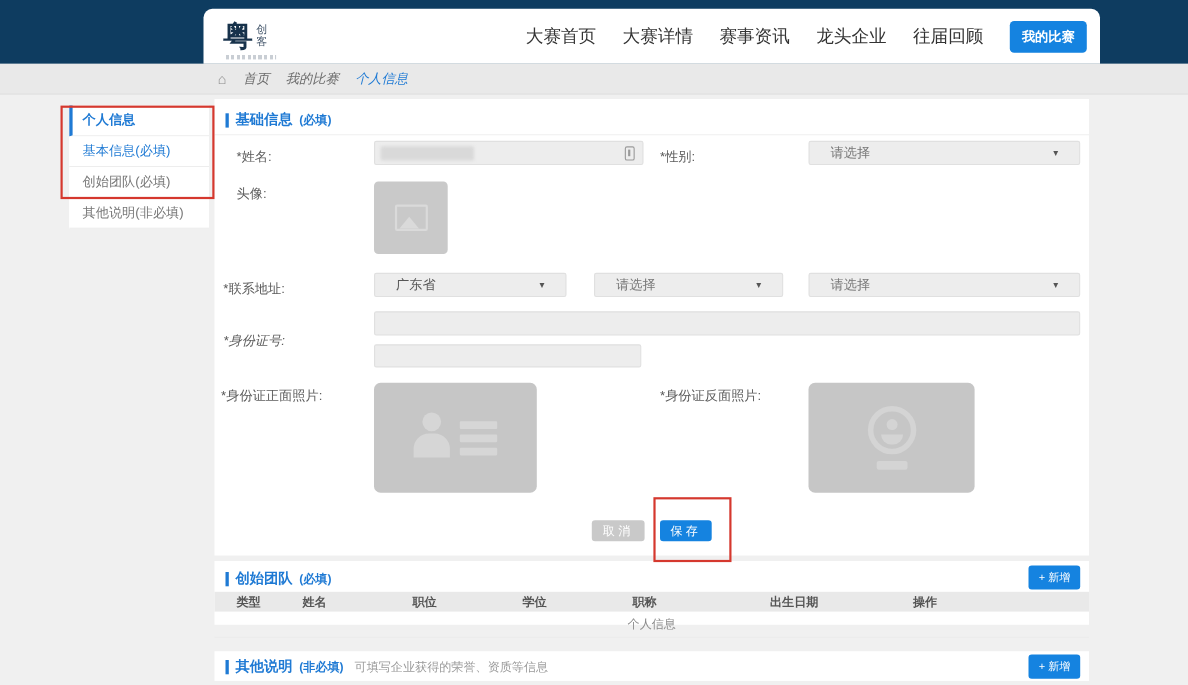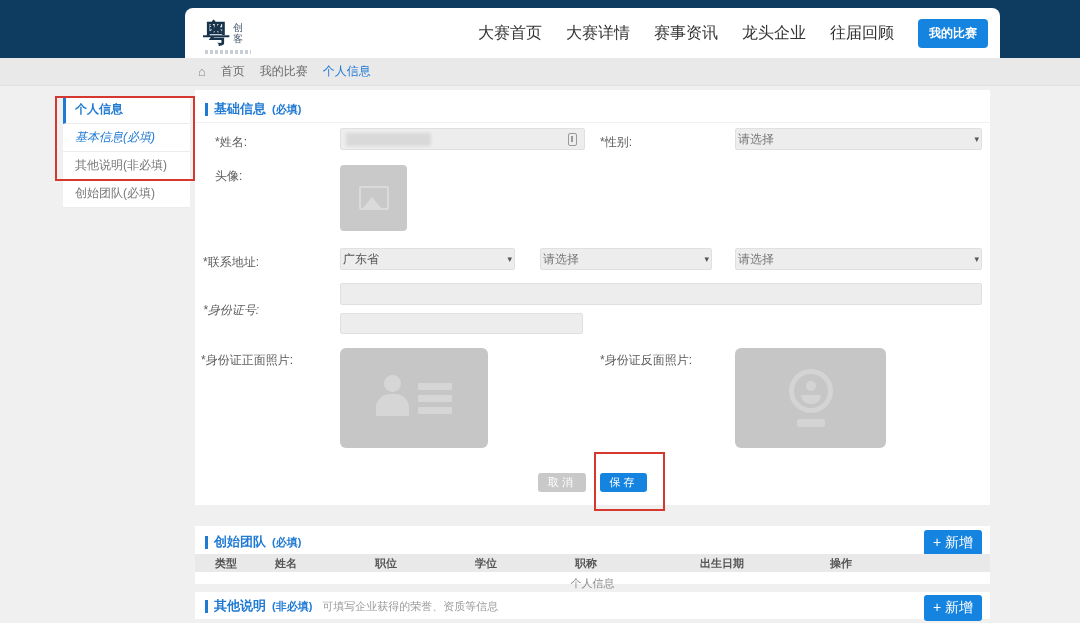--- a/index.html
+++ b/index.html
@@ -16,44 +16,44 @@
   .logo-tagline { position:absolute; left:20px; top:42px; width:46px; height:4px; background:repeating-linear-gradient(90deg,#c9ced4 0 3px,#fff 3px 5px); }
   .nav { position:absolute; right:12px; top:0; height:50px; display:flex; align-items:center; gap:24px; }
   .nav a { font-size:16px; color:#333; text-decoration:none; white-space:nowrap; cursor:pointer; }
   .btn-primary { background:#1583e0; color:#fff; border:none; border-radius:4px; font-size:12px; font-weight:bold; padding:6px 11px; cursor:pointer; white-space:nowrap; }
 
   
   .breadcrumb { position:absolute; left:0; top:58px; width:1080px; height:28px; background:#e9e9e9; border-bottom:1px solid #e0e0e0; display:flex; align-items:center; }
   .breadcrumb .inner { margin-left:198px; display:flex; align-items:center; gap:15px; font-size:12px; color:#6b6b6b; }
   .crumb-home { color:#8a8a8a; font-size:13px; }
   .crumb.active { color:#1f7ad4; }
-  .crumb { cursor:pointer; }
+  .crumb { cursor:pointer;font-style:italic; }
 
   
   .sidebar { position:absolute; left:63px; top:96px; width:127px; background:#fff; }
   .side-item { height:28px; display:flex; align-items:center; padding-left:12px; font-size:12px; color:#777; background:#fff; border-bottom:1px solid #ececec; cursor:pointer; white-space:nowrap; }
   .side-item.head { color:#1f7ad4; font-weight:bold; border-left:3px solid #1f7ad4; padding-left:9px; }
-  .side-item.sub-active { color:#1f7ad4;font-style:italic; }
+  .side-item.sub-active { color:#1f7ad4; }
 
   
   .panel { position:absolute; background:#fff; }
   #panel1 { left:195px; top:90px; width:795px; height:415px; }
-  #panel2 { left:195px; top:510px; width:795px; height:58px;margin-top:16px; }
+  #panel2 { left:195px; top:510px; width:795px; height:58px; }
   #panel3 { left:195px; top:592px; width:795px; height:27px; }
 
   .sec-head { position:absolute; display:flex; align-items:center; gap:6px; }
   .sec-bar { width:3px; height:13px; background:#1f7ad4; }
   .sec-title { font-size:13px; font-weight:bold; color:#1f7ad4; }
   .sec-suffix { font-size:11px; font-weight:bold; color:#1f7ad4; }
   .sec-hint { font-size:11px; color:#9a9a9a; margin-left:4px; }
   .head-rule { position:absolute; left:0; top:32px; width:100%; border-top:1px solid #f1f1f1; }
 
   .flabel { position:absolute; font-size:12px; color:#5c5c5c; white-space:nowrap; }
   .ginput { position:absolute; background:#ededed; border:1px solid #e0e0e0; border-radius:2px; }
-  .gselect { position:absolute; background:#ededed; border:1px solid #e0e0e0; border-radius:2px; display:flex; align-items:center; justify-content:space-between; padding:0 2px; font-size:12px; color:#555; cursor:pointer; }
+  .gselect { position:absolute; background:#ededed; border:1px solid #e0e0e0; border-radius:2px; display:flex; align-items:center; justify-content:space-between; padding:0 19px; font-size:12px; color:#555; cursor:pointer; }
   .gselect .ph { color:#777; }
   .caret { font-size:9px; color:#555; }
 
   .censor { position:absolute; left:5px; top:4px; width:85px; height:13px; background:#d9d9d9; border-radius:2px; filter:blur(1.5px); }
   .addon-icon { position:absolute; right:7px; top:4px; width:9px; height:13px; border:1.5px solid #9a9a9a; border-radius:2px; }
   .addon-icon::after { content:""; position:absolute; left:2px; top:2px; width:2px; height:6px; background:#9a9a9a; }
 
   .avatar-box { position:absolute; left:145px; top:75px; width:67px; height:66px; background:#c9c9c9; border-radius:4px; display:flex; align-items:center; justify-content:center; cursor:pointer; }
   .pic-frame { width:30px; height:24px; border:2px solid #dadada; border-radius:2px; position:relative; overflow:hidden; }
   .pic-frame::after { content:""; position:absolute; left:2px; bottom:0; width:0; height:0; border-left:9px solid transparent; border-right:9px solid transparent; border-bottom:11px solid #dadada; }
@@ -66,21 +66,21 @@
   .back-icon { position:relative; width:56px; height:58px; }
   .bi-ring { position:absolute; left:6px; top:0; width:44px; height:44px; border:5px solid #d4d4d4; border-radius:50%; }
   .bi-core { position:absolute; left:23px; top:12px; width:10px; height:10px; border-radius:50%; background:#d4d4d4; }
   .bi-arc { position:absolute; left:18px; top:26px; width:20px; height:9px; background:#d4d4d4; border-radius:0 0 10px 10px; }
   .bi-base { position:absolute; left:14px; top:50px; width:28px; height:8px; background:#d4d4d4; border-radius:2px; }
 
   .form-btn { position:absolute; border:none; border-radius:3px; color:#fff; font-size:11px; letter-spacing:3px; cursor:pointer; padding:0; text-align:center; }
   .btn-cancel { background:#c9c9c9; }
   .btn-save { background:#1583e0; }
 
-  .add-btn { position:absolute; right:8px; background:#1583e0; color:#fff; border:none; border-radius:3px; font-size:14px; padding:4px 9px; cursor:pointer; white-space:nowrap; }
+  .add-btn { position:absolute; right:8px; background:#1583e0; color:#fff; border:none; border-radius:3px; font-size:10px; padding:4px 9px; cursor:pointer; white-space:nowrap; }
 
   .thead { position:absolute; left:0; top:28px; width:795px; height:18px; background:#e9e9e9; display:flex; align-items:center; font-size:11px; font-weight:bold; color:#555; }
   .thead span { flex:0 0 auto; }
   .c0{width:80px; padding-left:20px;} .c1{width:100px;} .c2{width:100px;} .c3{width:100px;} .c4{width:125px;} .c5{width:130px;} .c6{width:130px;}
   .empty-row { position:absolute; left:0; top:46px; width:795px; height:24px; display:flex; align-items:center; justify-content:center; font-size:11px; color:#8b8b8b; border-bottom:1px solid #ececec; }
 
   .anno { position:absolute; border:2px solid #d5382e; background:transparent; pointer-events:none; z-index:9; }
 </style>
 </head>
 <body>
@@ -112,22 +112,22 @@
       <span class="crumb-home">⌂</span>
       <span class="crumb">首页</span>
       <span class="crumb">我的比赛</span>
       <span class="crumb active">个人信息</span>
     </div>
   </div>
 
   <div class="sidebar">
     <div class="side-item head">个人信息</div>
     <div class="side-item sub-active">基本信息(必填)</div>
+    <div class="side-item">创始团队(必填)</div>
     <div class="side-item">其他说明(非必填)</div>
-    <div class="side-item">创始团队(必填)</div>
   </div>
 
   <div class="panel" id="panel1">
     <div class="sec-head" style="left:10px; top:10px;">
       <span class="sec-bar"></span>
       <span class="sec-title">基础信息</span>
       <span class="sec-suffix">(必填)</span>
     </div>
     <div class="head-rule"></div>
 

